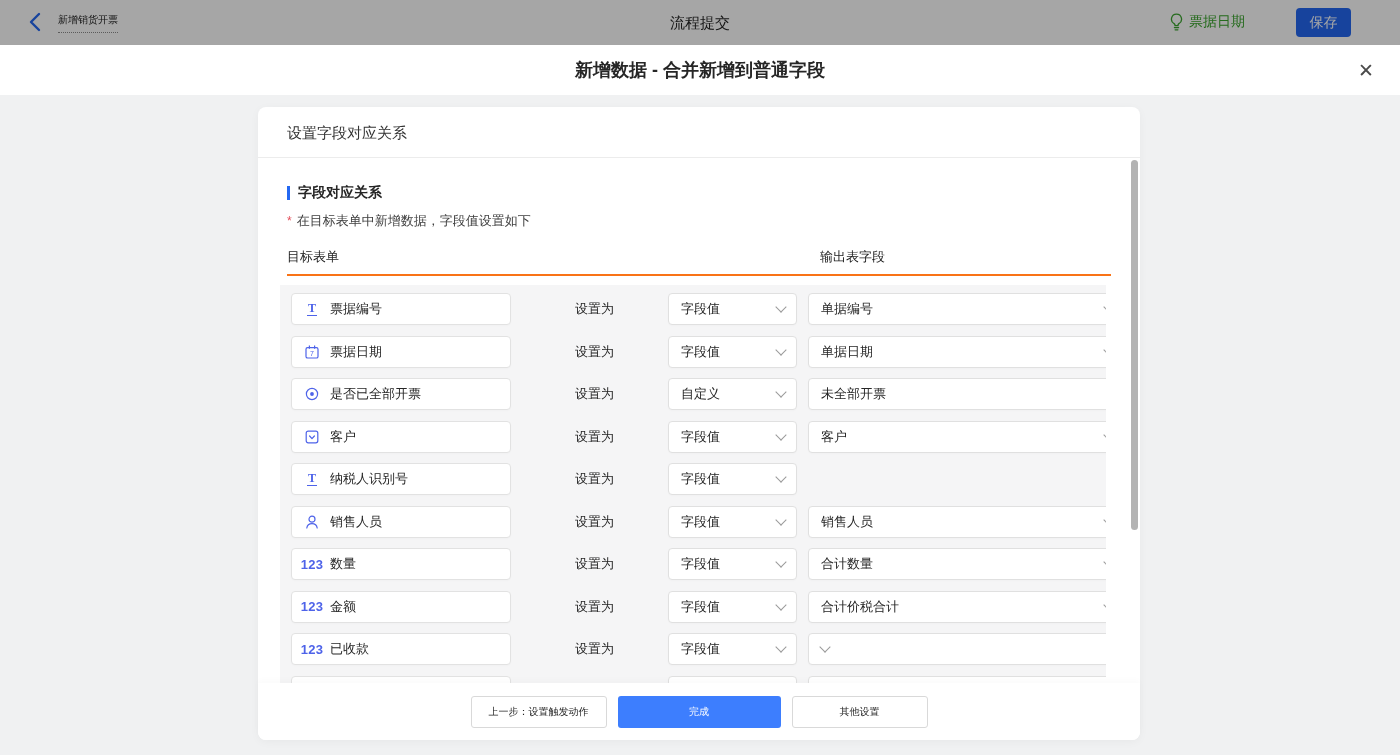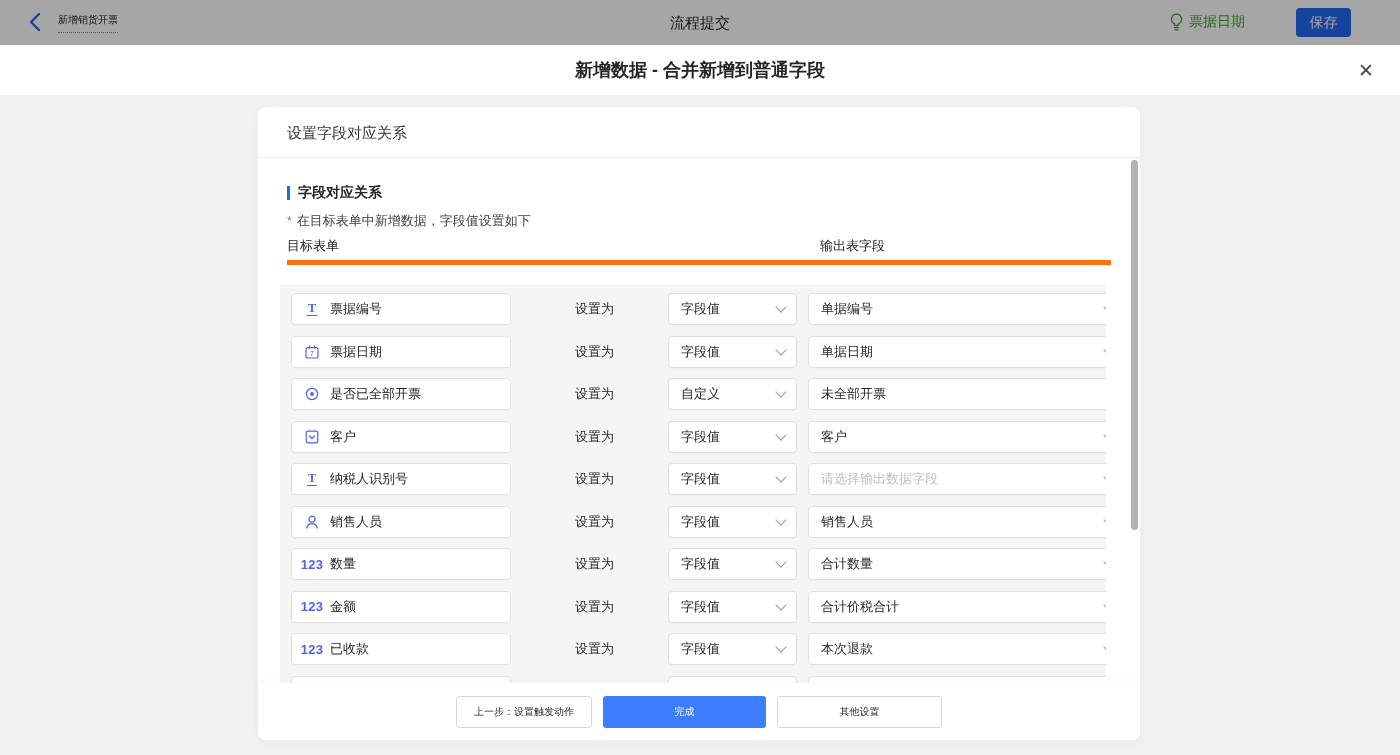--- a/index.html
+++ b/index.html
@@ -23,21 +23,21 @@
   .modal-title { line-height:50px; text-align:center; font-size:18px; font-weight:bold; color:#262626; }
   .close-btn { position:absolute; right:26px; top:0; height:50px; display:flex; align-items:center; font-size:19px; color:#4a4a4a; cursor:pointer; }
 
   
   .panel { position:absolute; left:258px; top:107px; width:882px; height:633px; background:#ffffff; border-radius:8px; box-shadow:0 2px 10px rgba(0,0,0,0.04); }
   .panel-header { height:51px; line-height:51px; padding-left:29px; font-size:15px; color:#333333; border-bottom:1px solid #ececec; }
   .section-title { display:flex; align-items:center; margin:26px 0 0 29px; font-size:14px; font-weight:bold; color:#262626; }
   .section-title .bar { width:3px; height:14px; background:#2468F2; margin-right:8px; }
   .hint-line { margin:10px 0 0 29px; font-size:13px; color:#404040; }
   .hint-line .req { color:#E34D59; font-size:12px; margin-right:5px; }
-  .cols { position:relative; margin:4px 29px 0 29px; height:31px; border-bottom:5px solid #f97316; font-size:13px; color:#1f1f1f; }
+  .cols { position:relative; margin:15px 29px 0 29px; height:31px; border-bottom:2px solid #f97316; font-size:13px; color:#1f1f1f; }
   .cols .col-left { position:absolute; left:0; top:3px; }
   .cols .col-right { position:absolute; left:533px; top:3px; }
 
   
   .rows-area { position:absolute; left:22px; top:178px; width:826px; height:398px; background:#f5f5f6; overflow:hidden; padding-top:8px; }
   .map-row { position:relative; height:32px; margin-bottom:10.5px; }
   .field-box { position:absolute; left:11px; top:0; width:220px; height:32px; background:#ffffff; border:1px solid #e2e2e2; border-radius:4px; display:flex; align-items:center; padding-left:12px; gap:10px; font-size:13px; color:#262626; cursor:pointer; box-shadow:0 1px 2px rgba(0,0,0,0.02); }
   .setas { position:absolute; left:295px; top:0; line-height:32px; font-size:13px; color:#262626; }
   .select { position:absolute; top:0; height:32px; background:#ffffff; border:1px solid #e0e0e0; border-radius:4px; display:flex; align-items:center; padding:0 11px 0 12px; font-size:13px; color:#262626; cursor:pointer; box-shadow:0 1px 2px rgba(0,0,0,0.02); }
   .sel-mid { left:388px; width:129px; }
@@ -52,21 +52,21 @@
   .ic-text { font-size:12px; font-weight:bold; line-height:1; border-bottom:1.4px solid currentColor; padding:0 1px 1px 1px; font-family:"Liberation Serif","DejaVu Serif",serif; }
   .ic-num { font-size:13px; font-weight:bold; letter-spacing:0.2px; }
 
   
   .scroll-thumb { position:absolute; right:2px; top:53px; width:7px; height:370px; background:#b3b3b3; border-radius:4px; cursor:pointer; }
 
   
   .panel-footer { position:absolute; left:0; bottom:0; width:100%; height:57px; background:#ffffff; border-radius:0 0 8px 8px; display:flex; align-items:center; justify-content:center; gap:11px; box-shadow:0 -3px 6px rgba(0,0,0,0.02); }
   .btn { height:32px; border-radius:3px; font-size:10px; font-family:inherit; cursor:pointer; }
   .btn-plain { background:#ffffff; border:1px solid #d9d9d9; color:#262626; padding:0 17px; }
-  .btn-other { width:165px; padding:0; }
+  .btn-other { width:136px; padding:0; }
   .btn-primary { width:163px; background:#3D7EFE; border:none; color:#ffffff; }
 </style>
 </head>
 <body>
 
 <div class="topbar">
   <span class="back-btn">
     <svg width="14" height="20" viewBox="0 0 14 20">
       <polyline points="11,2 3,10 11,18" fill="none" stroke="#2468F2" stroke-width="2.4" stroke-linecap="round" stroke-linejoin="round"></polyline>
     </svg>
@@ -200,24 +200,20 @@
         <span class="ic-text" style="display: inline-flex;">T</span>
 
       </span>
       <span class="field-label">纳税人识别号</span>
     </div>
     <span class="setas">设置为</span>
     <div class="select sel-mid">
       <span class="sel-text">字段值</span>
       <span class="chev"></span>
     </div>
-    <div class="select sel-right">
-      <span class="sel-text ph">请选择输出数据字段</span>
-      <span class="chev"></span>
-    </div>
   </div>
       <div class="map-row">
     <div class="field-box">
       <span class="ic">
 
         <svg width="14" height="14" viewBox="0 0 14 14" style="display: inline-flex;">
           <circle cx="7" cy="4.2" r="3" fill="none" stroke="currentColor" stroke-width="1.2"></circle>
           <path d="M1.8 13c0.4-3 2.5-4.4 5.2-4.4s4.8 1.4 5.2 4.4" fill="none" stroke="currentColor" stroke-width="1.2" stroke-linecap="round"></path>
         </svg>
 
@@ -277,21 +273,20 @@
         <span class="ic-num" style="display: inline-flex;">123</span>
       </span>
       <span class="field-label">已收款</span>
     </div>
     <span class="setas">设置为</span>
     <div class="select sel-mid">
       <span class="sel-text">字段值</span>
       <span class="chev"></span>
     </div>
     <div class="select sel-right">
-      <span class="sel-text">本次退款</span>
       <span class="chev"></span>
     </div>
   </div>
       <div class="map-row">
     <div class="field-box">
       <span class="ic">
         
         
         
         

